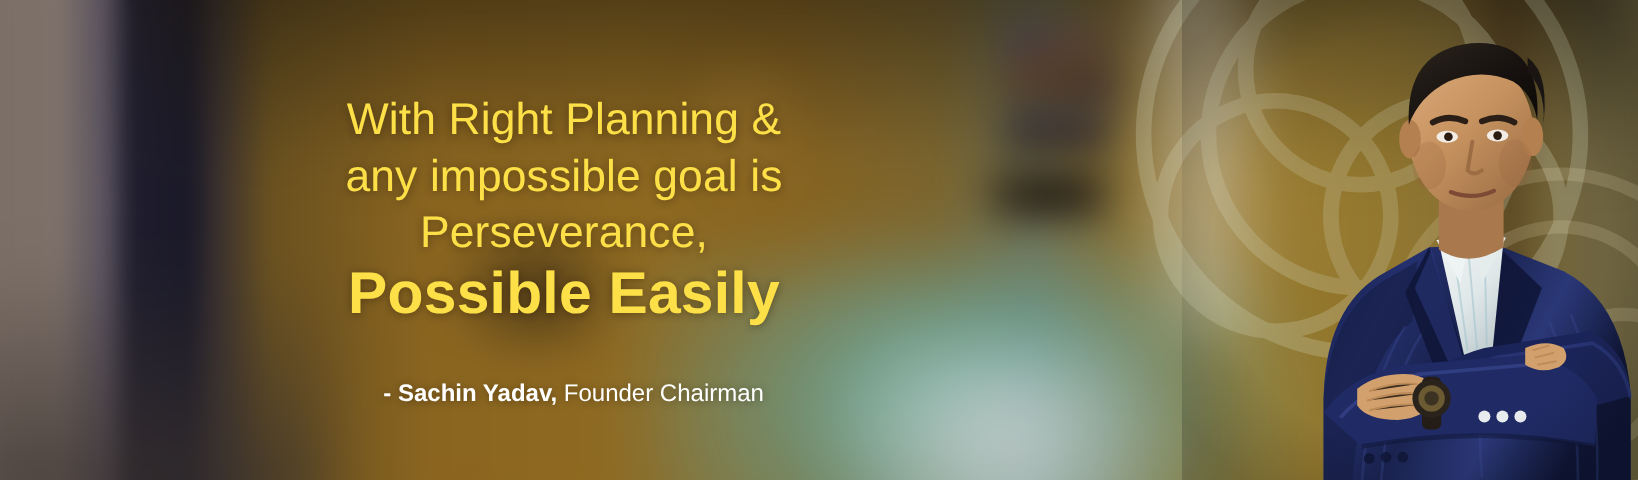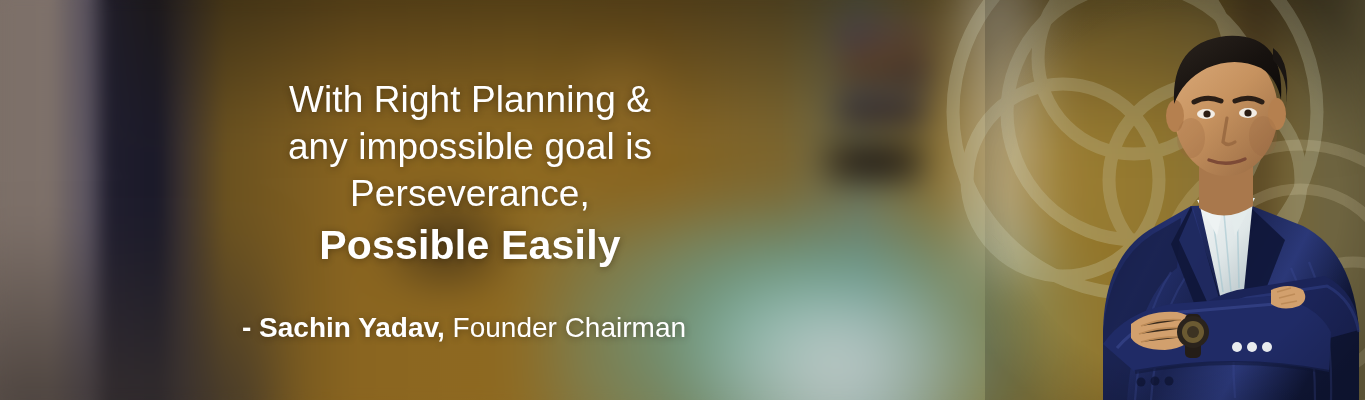--- a/index.html
+++ b/index.html
@@ -169,46 +169,46 @@
     pointer-events: none;
   }
 
   
   .quote {
     position: absolute;
     left: 0;
     top: 76px;
     width: 940px;
     text-align: center;
-    color: #ffffff;
+    color: #fde047;
   }
   .quote-line {
     display: block;
     font-size: 37px;
     line-height: 47px;
     font-weight: 400;
     letter-spacing: .1px;
     text-shadow: 0 1px 7px rgba(30,18,4,.42);
     white-space: nowrap;
   }
   .quote-line.emphasis {
     font-weight: 700;
-    font-size: 41px;
+    font-size: 49px;
     line-height: 56px;
     letter-spacing: .2px;
   }
 
   .attribution {
     position: absolute;
-    left: 4px;
+    left: 18px;
     top: 310px;
     width: 920px;
     text-align: center;
     color: #ffffff;
-    font-size: 28px;
+    font-size: 20px;
     line-height: 36px;
     white-space: nowrap;
     text-shadow: 0 1px 7px rgba(30,18,4,.42);
   }
   .attribution .name {
     font-weight: 700;
   }
   .attribution .role {
     font-weight: 400;
   }

